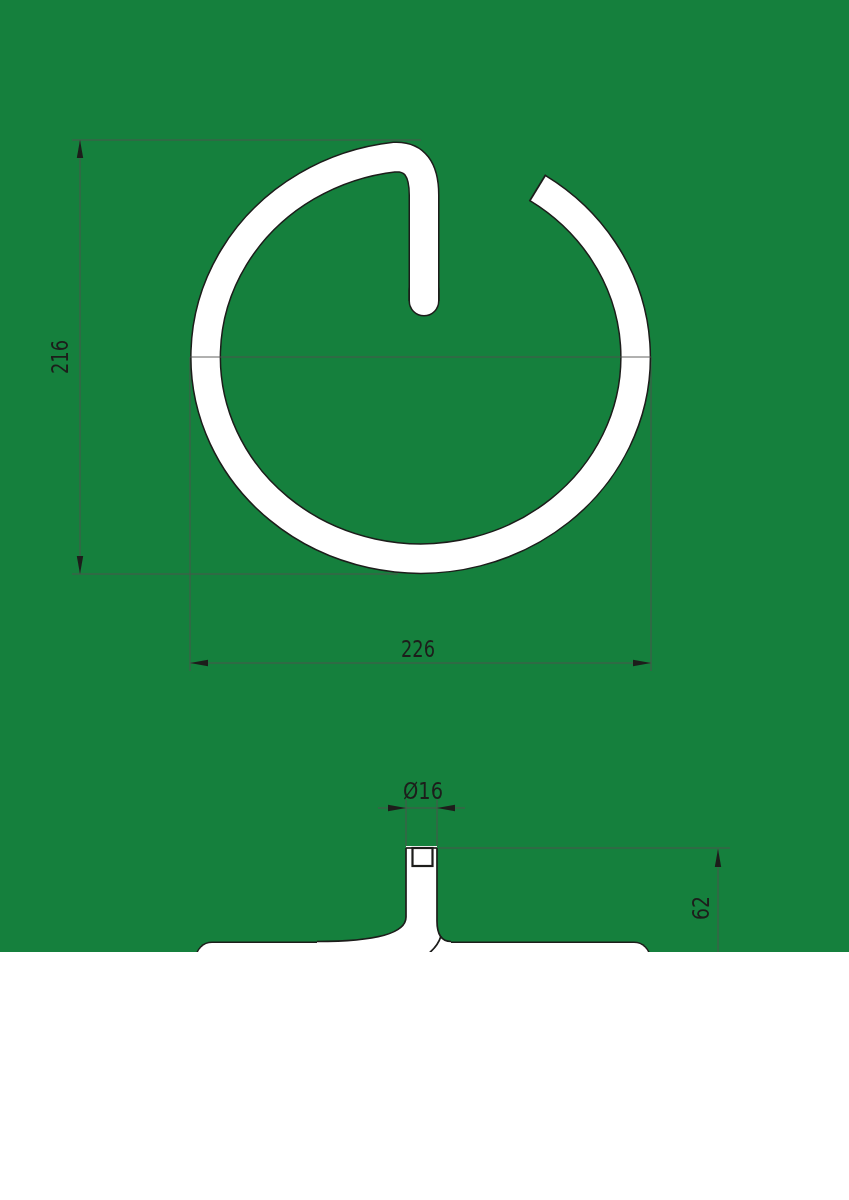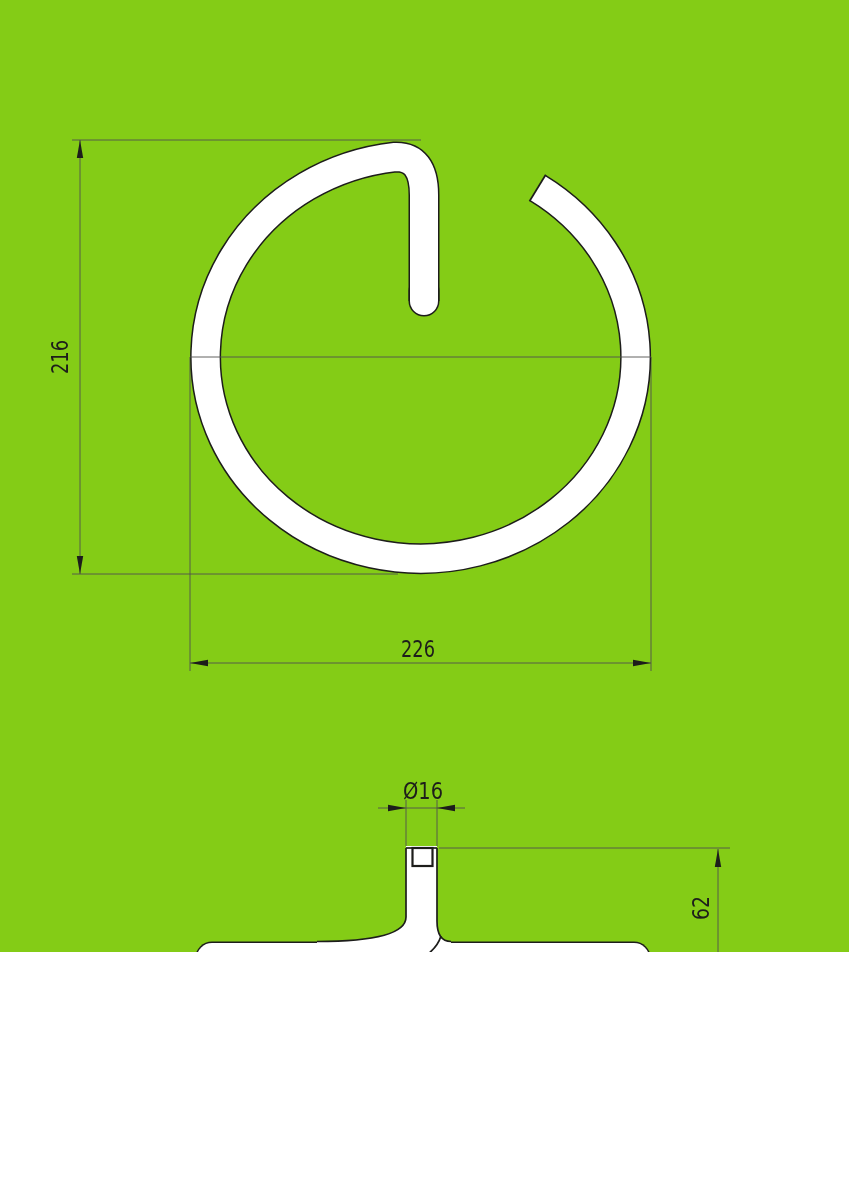--- a/index.html
+++ b/index.html
@@ -1,16 +1,16 @@
 <!DOCTYPE html>
 <html><head>
 <meta charset="utf-8">
 <style>
   html,body{margin:0;padding:0;background:#ffffff;}
-  .stage{width:849px;height:952px;background:#84cc16;position:relative;overflow:hidden;}
+  .stage{width:849px;height:952px;background:#15803d;position:relative;overflow:hidden;}
   svg{display:block;}
   .outline{stroke:#1d1d1b;stroke-width:1.7;fill:none;}
   .bold-outline{stroke:#1d1d1b;stroke-width:2.2;fill:#ffffff;}
   .thin{stroke:#50504e;stroke-width:0.9;fill:none;}
   .tube-black{stroke:#1d1d1b;fill:none;}
   .tube-white{stroke:#ffffff;fill:none;}
   .eraser{fill:#ffffff;stroke:none;}
   .arrow{fill:#1d1d1b;stroke:none;}
   .dim-text{
     font-family:"DejaVu Sans","Liberation Sans",sans-serif;

